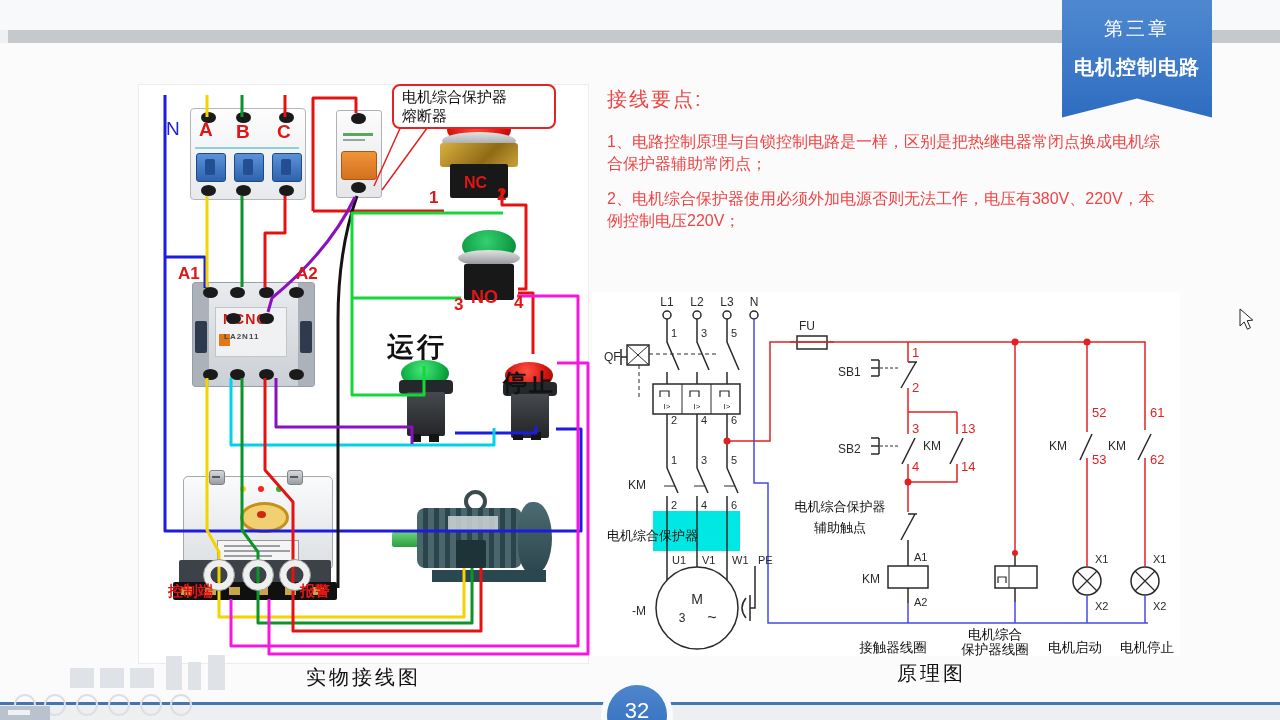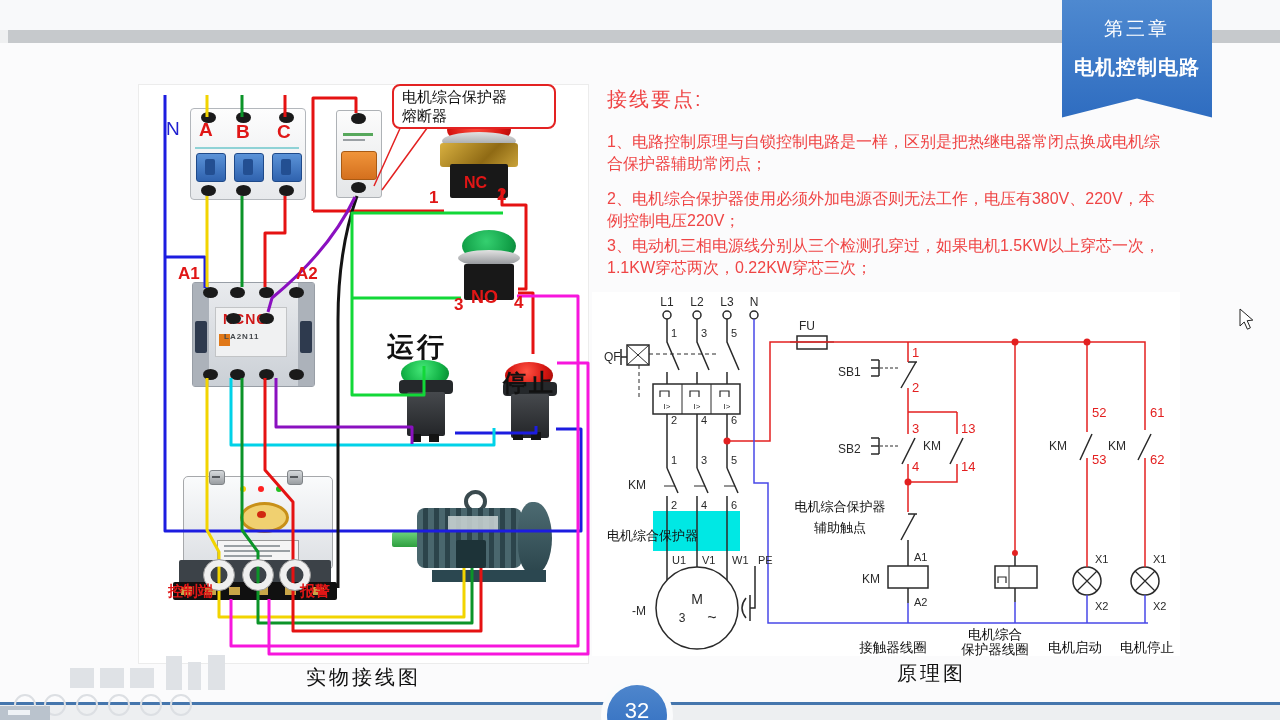--- a/index.html
+++ b/index.html
@@ -146,21 +146,20 @@
   </div>
 
 
   <div class="abs panel-left"></div>
   <div class="abs panel-right"></div>
 
   <div class="abs notes">
     <h2>接线要点:</h2>
     <p>1、电路控制原理与自锁控制电路是一样，区别是把热继电器常闭点换成电机综合保护器辅助常闭点；</p>
     <p class="tight">2、电机综合保护器使用必须外加电源否则无法工作，电压有380V、220V，本例控制电压220V；</p>
-    <p>3、电动机三相电源线分别从三个检测孔穿过，如果电机1.5KW以上穿芯一次，1.1KW穿芯两次，0.22KW穿芯三次；</p>
   </div>
 
   <div class="abs comp breaker">
     <div class="term" style="left:10px;top:3px;"></div>
     <div class="term" style="left:45px;top:3px;"></div>
     <div class="term" style="left:88px;top:3px;"></div>
     <div class="tline"></div>
     <div class="tog" style="left:5px;"></div>
     <div class="tog" style="left:43px;"></div>
     <div class="tog" style="left:81px;"></div>

